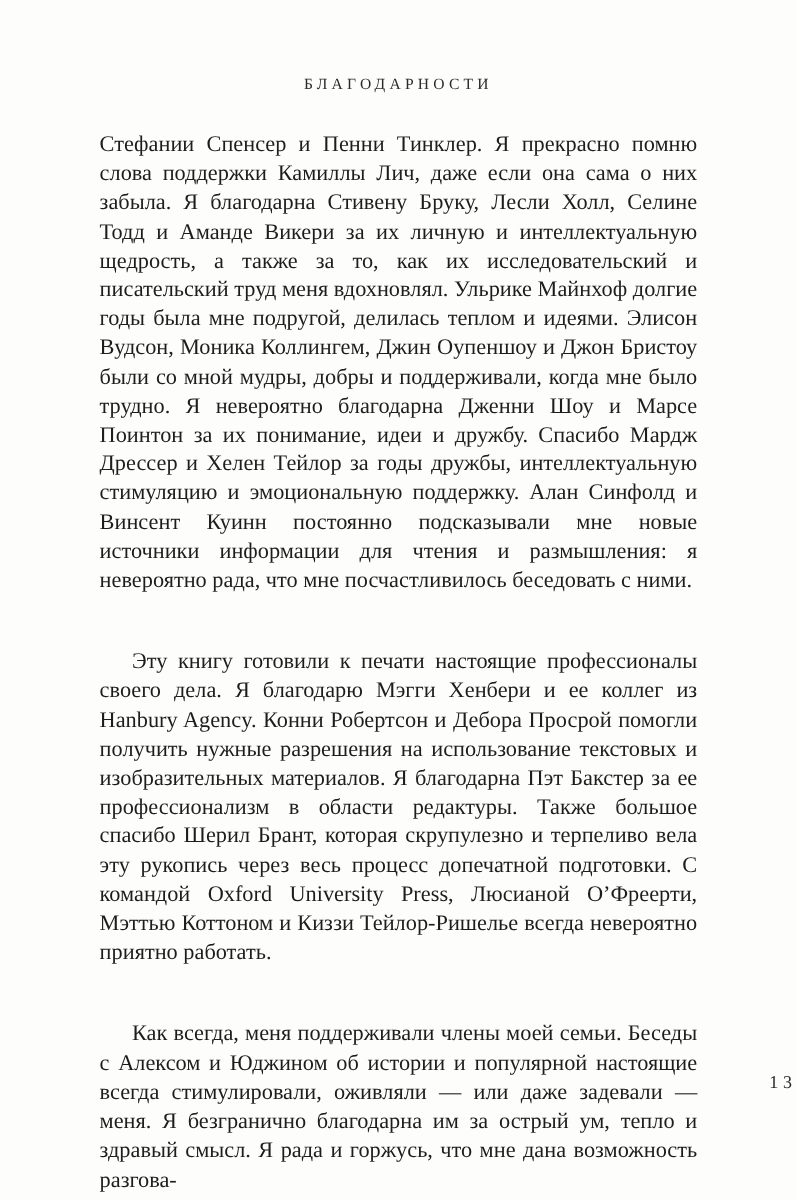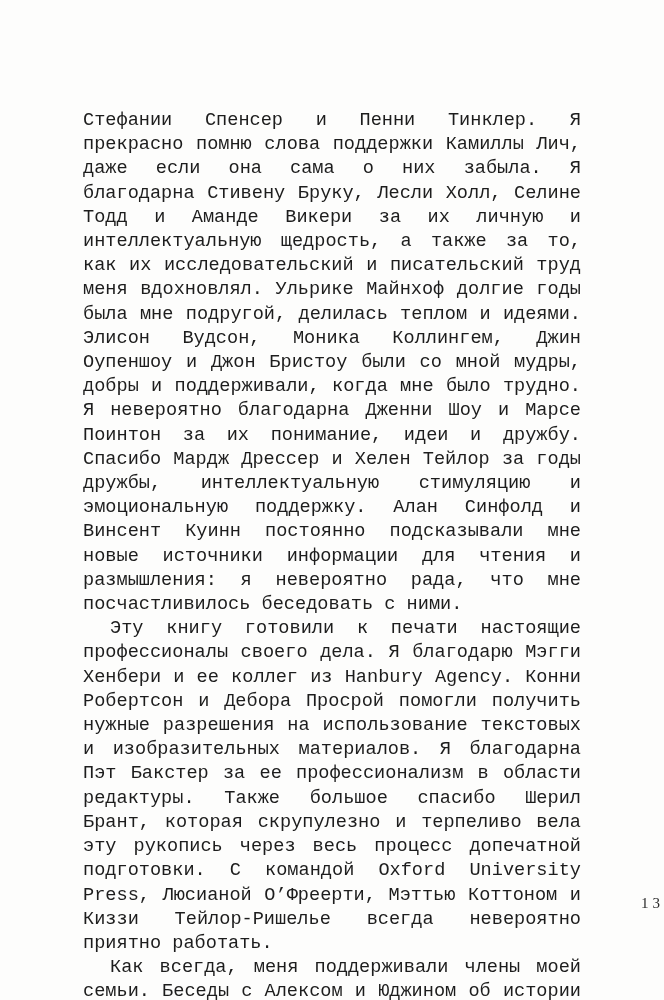--- a/index.html
+++ b/index.html
@@ -34,41 +34,42 @@
     left: 83px;
     width: 498px;
     font-size: 18.6px;
     line-height: 24.2px;
     text-align: justify;
     color: #1d1d1d;
   }
   .body-text p {
     margin: 0;
     padding: 0;
-    font-family: Liberation Mono, monospace;
   }
   .body-text p.indent {
     text-indent: 27px;
+    margin-top: 44px;
   }
   .page-number {
     position: absolute;
     bottom: 88px;
     left: 0;
     width: 100%;
     text-align: right;
     font-size: 15px;
     letter-spacing: 4px;
     color: #2b2b2b;
   }
 </style>
 </head>
 <body>
 
 <div class="page">
 
+  <div class="running-head">БЛАГОДАРНОСТИ</div>
 
   <div class="body-text">
     <p>Стефании Спенсер и Пенни Тинклер. Я прекрасно помню слова поддержки Камиллы Лич, даже если она сама о них забыла. Я благодарна Стивену Бруку, Лесли Холл, Селине Тодд и Аманде Викери за их личную и интеллектуальную щедрость, а также за то, как их исследовательский и писательский труд меня вдохновлял. Ульрике Майнхоф долгие годы была мне подругой, делилась теплом и идеями. Элисон Вудсон, Моника Коллингем, Джин Оупеншоу и Джон Бристоу были со мной мудры, добры и поддерживали, когда мне было трудно. Я невероятно благодарна Дженни Шоу и Марсе Поинтон за их понимание, идеи и дружбу. Спасибо Мардж Дрессер и Хелен Тейлор за годы дружбы, интеллектуальную стимуляцию и эмоциональную поддержку. Алан Синфолд и Винсент Куинн постоянно подсказывали мне новые источники информации для чтения и размышления: я невероятно рада, что мне посчастливилось беседовать с ними.</p>
     <p class="indent">Эту книгу готовили к печати настоящие профессионалы своего дела. Я благодарю Мэгги Хенбери и ее коллег из Hanbury Agency. Конни Робертсон и Дебора Просрой помогли получить нужные разрешения на использование текстовых и изобразительных материалов. Я благодарна Пэт Бакстер за ее профессионализм в области редактуры. Также большое спасибо Шерил Брант, которая скрупулезно и терпеливо вела эту рукопись через весь процесс допечатной подготовки. С командой Oxford University Press, Люсианой О’Фреерти, Мэттью Коттоном и Киззи Тейлор-Ришелье всегда невероятно приятно работать.</p>
     <p class="indent">Как всегда, меня поддерживали члены моей семьи. Беседы с Алексом и Юджином об истории и популярной настоящие всегда стимулировали, оживляли — или даже задевали — меня. Я безгранично благодарна им за острый ум, тепло и здравый смысл. Я рада и горжусь, что мне дана возможность разгова-</p>
   </div>
 
   <div class="page-number">13</div>
 
 </div>

